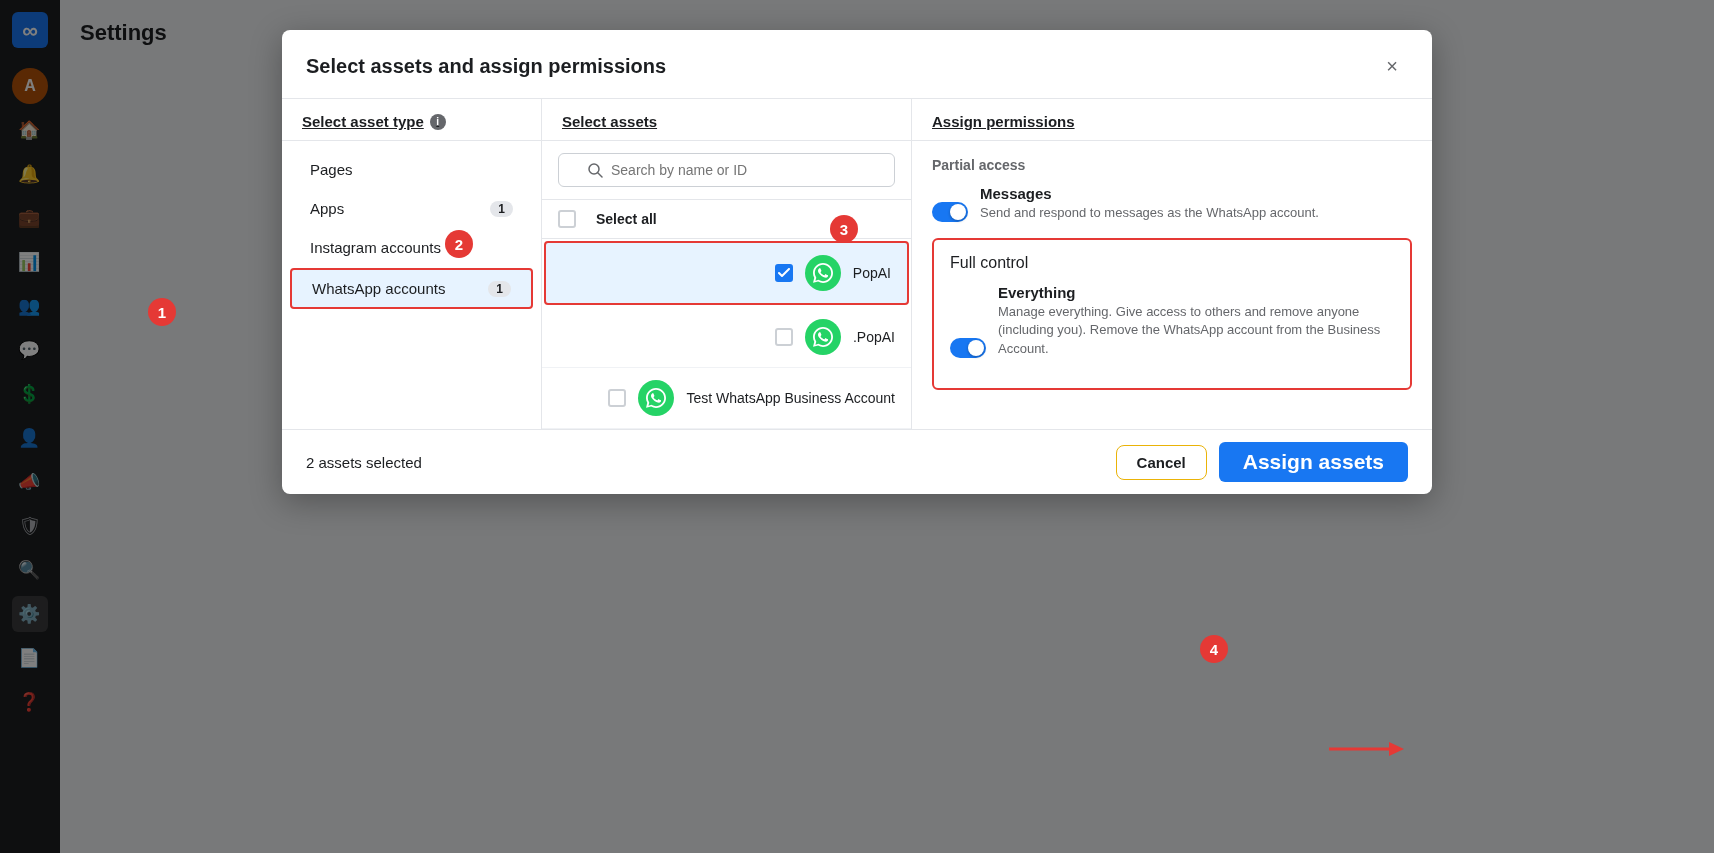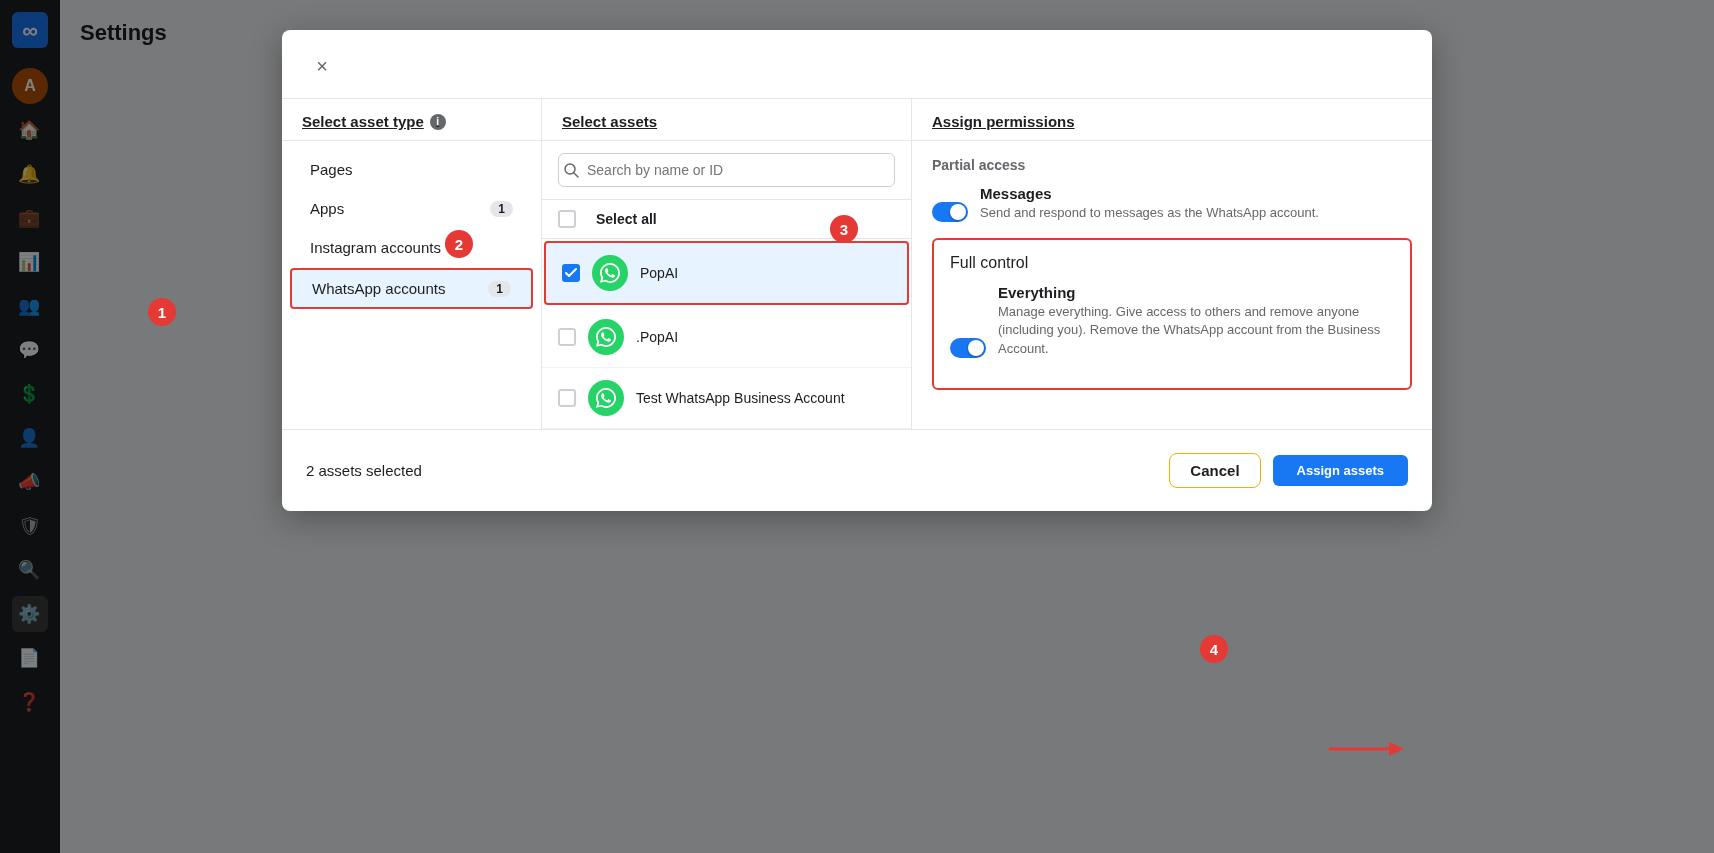--- a/index.html
+++ b/index.html
@@ -182,21 +182,21 @@
       padding: 12px 16px;
       border-bottom: 1px solid #e4e6ea;
     }
 
     .search-input-wrap {
       display: flex;
       align-items: center;
       gap: 8px;
       border: 1px solid #ccd0d5;
       border-radius: 6px;
-      padding: 8px 4px;
+      padding: 8px 28px;
       background: #fff;
     }
 
     .search-input-wrap input {
       border: none;
       outline: none;
       font-size: 14px;
       color: #1c1e21;
       flex: 1;
       background: transparent;
@@ -219,20 +219,21 @@
       overflow-y: auto;
     }
 
     .asset-item {
       display: flex;
       align-items: center;
       gap: 12px;
       padding: 12px 16px;
       cursor: pointer;
       border-bottom: 1px solid #f0f2f5;
+      justify-content: flex-end;
     }
     .asset-item.selected { background: #e7f3ff; border: 2px solid #e53935; margin: 2px; border-radius: 4px; }
 
     .asset-checkbox {
       width: 18px;
       height: 18px;
       border: 2px solid #ccd0d5;
       border-radius: 3px;
       display: flex;
       align-items: center;
@@ -342,21 +343,21 @@
 
     .full-control-title {
       font-size: 16px;
       font-weight: 400;
       color: #1c1e21;
       margin-bottom: 12px;
     }
 
     
     .modal-footer {
-      padding: 23px 24px;
+      padding: 12px 24px;
       border-top: 1px solid #e4e6ea;
       display: flex;
       align-items: center;
       justify-content: space-between;
     }
 
     .assets-selected-text {
       font-size: 15px;
       color: #1c1e21;
       font-weight: 500;
@@ -378,21 +379,21 @@
       color: #1c1e21;
       cursor: pointer;
       text-align: center;
     }
 
     .btn-assign {
       padding: 8px 24px;
       background: #1877f2;
       border: none;
       border-radius: 6px;
-      font-size: 13px;
+      font-size: 21px;
       font-weight: 700;
       color: #fff;
       cursor: pointer;
     }
 
     
     .step-badge {
       width: 28px;
       height: 28px;
       background: #e53935;
@@ -490,20 +491,21 @@
 
   <div style="flex:1;padding:20px;">
     <div class="main-header">Settings</div>
   </div>
 </div>
 
 <div class="modal-overlay">
   <div class="modal">
 
     <div class="modal-header">
+      <span class="modal-title">Select assets and assign permissions</span>
       <button class="modal-close">×</button>
     </div>
 
     <div class="modal-body">
 
       <div class="asset-type-col">
         <div class="col-header">
           <span>Select asset type</span>
           <div class="info-icon">i</div>
         </div>

